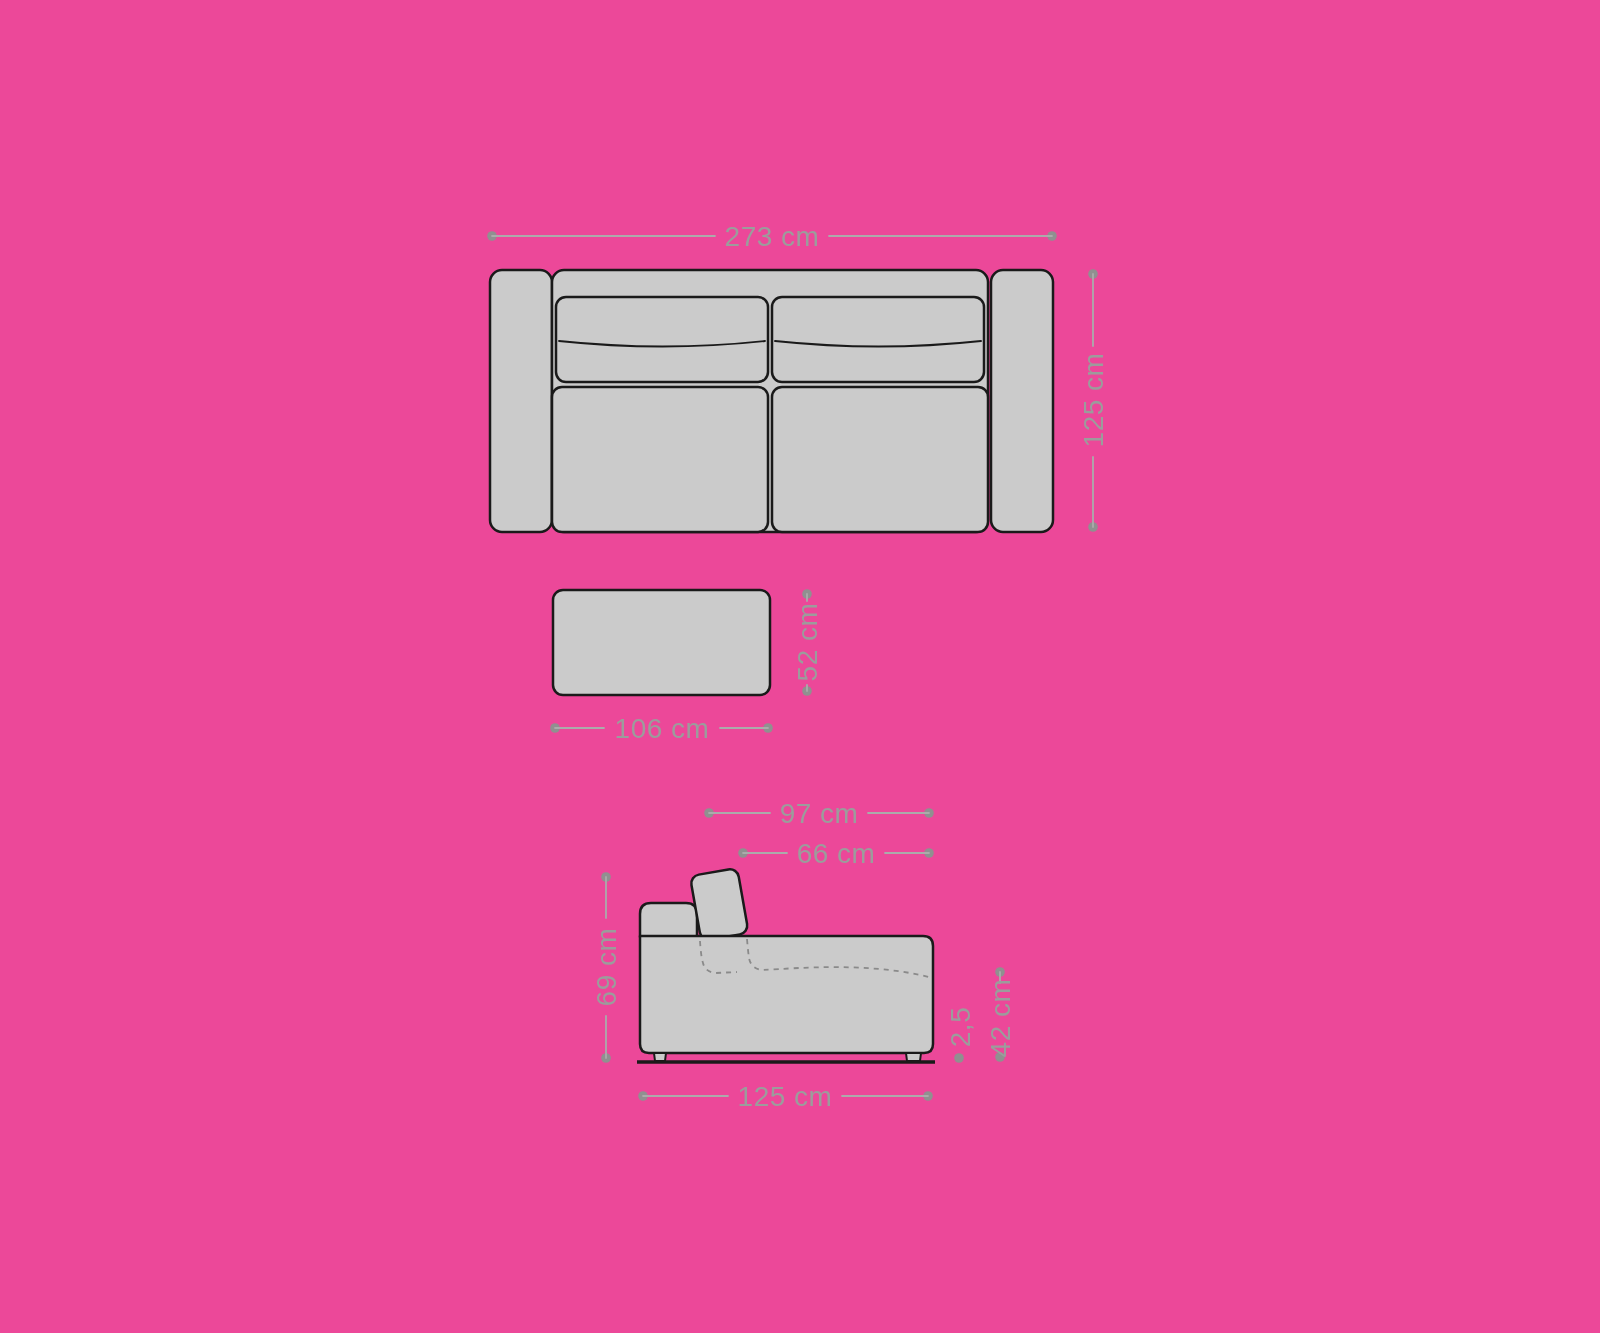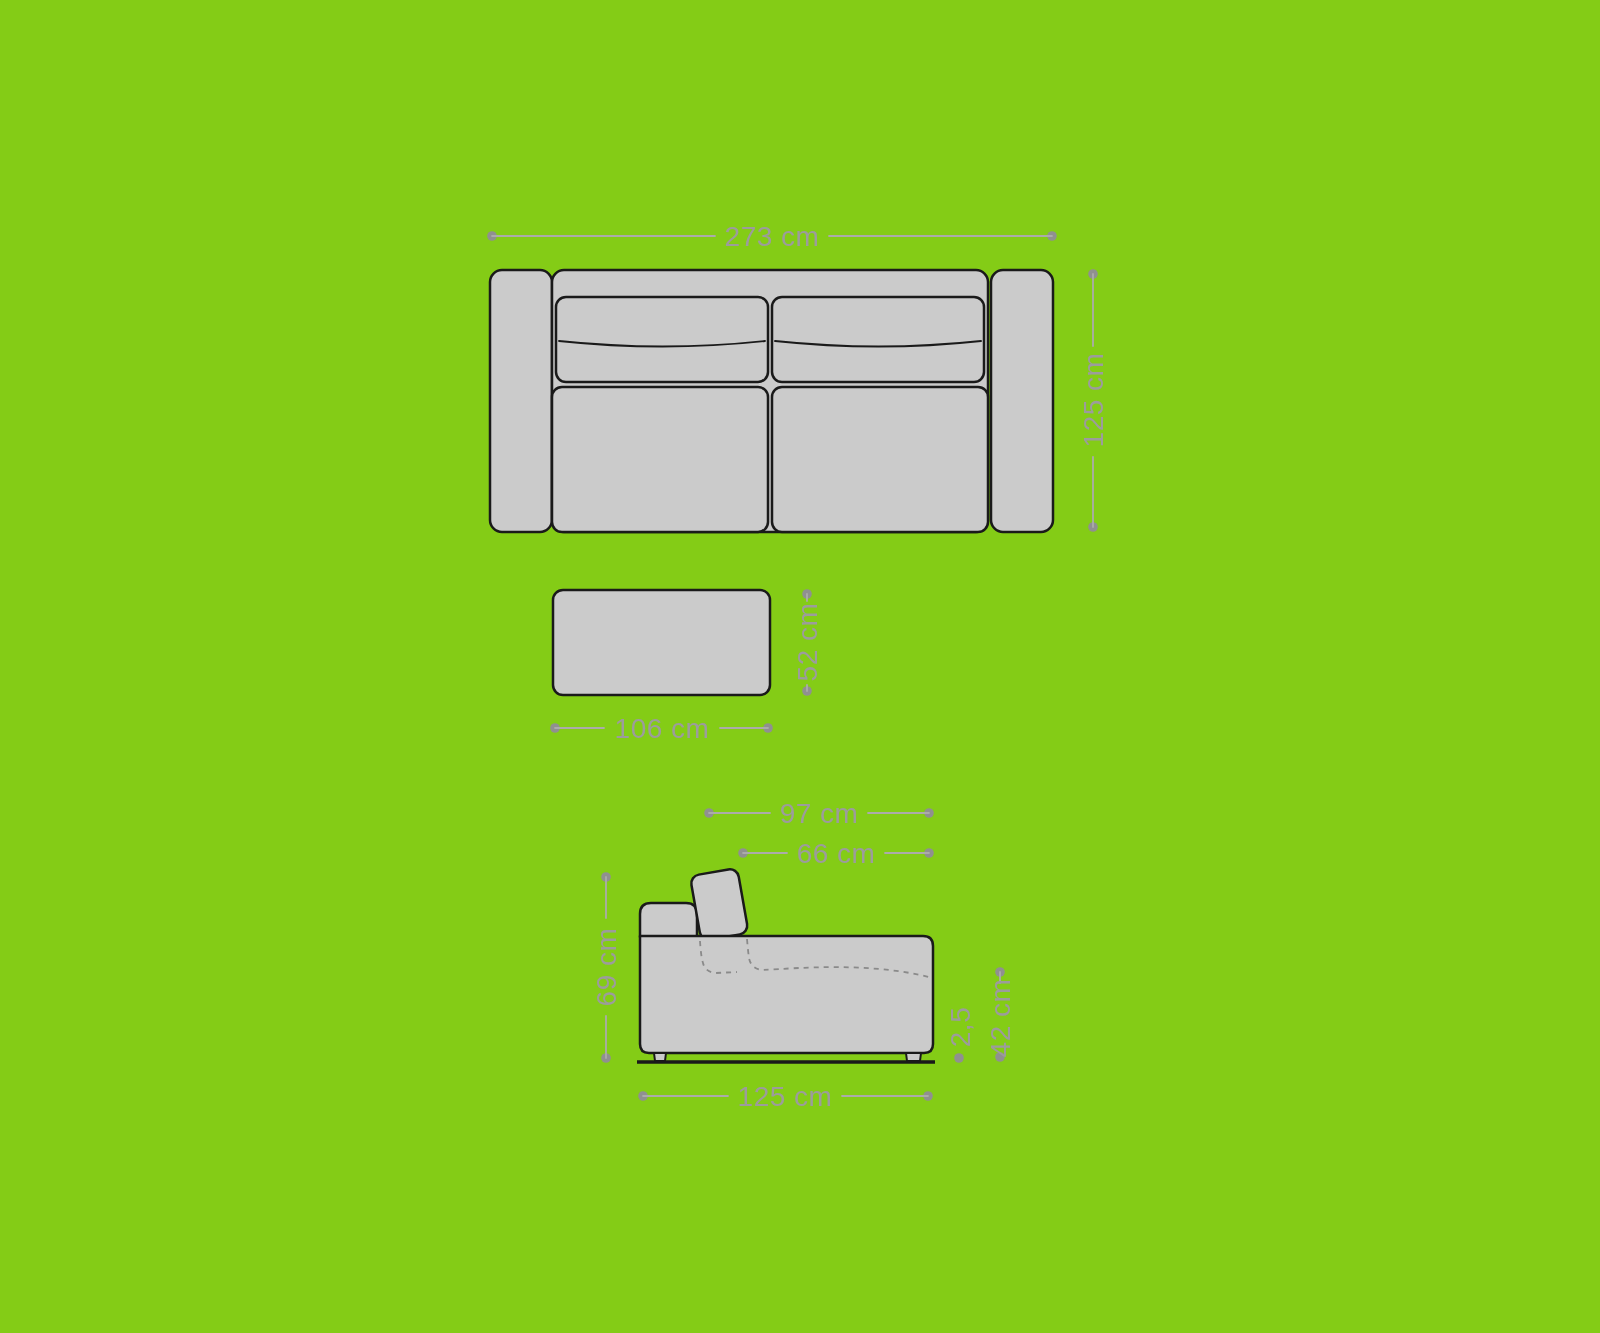--- a/index.html
+++ b/index.html
@@ -4,21 +4,21 @@
 <style>
   html, body {
     margin: 0;
     padding: 0;
     background: #ffffff;
   }
   .stage {
     position: relative;
     width: 1600px;
     height: 1333px;
-    background: #84cc16;
+    background: #ec4899;
     overflow: hidden;
     font-family: "Liberation Sans", sans-serif;
   }
   .stage svg {
     position: absolute;
     inset: 0;
     display: block;
   }
   .fur {
     fill: #cbcbcb;

